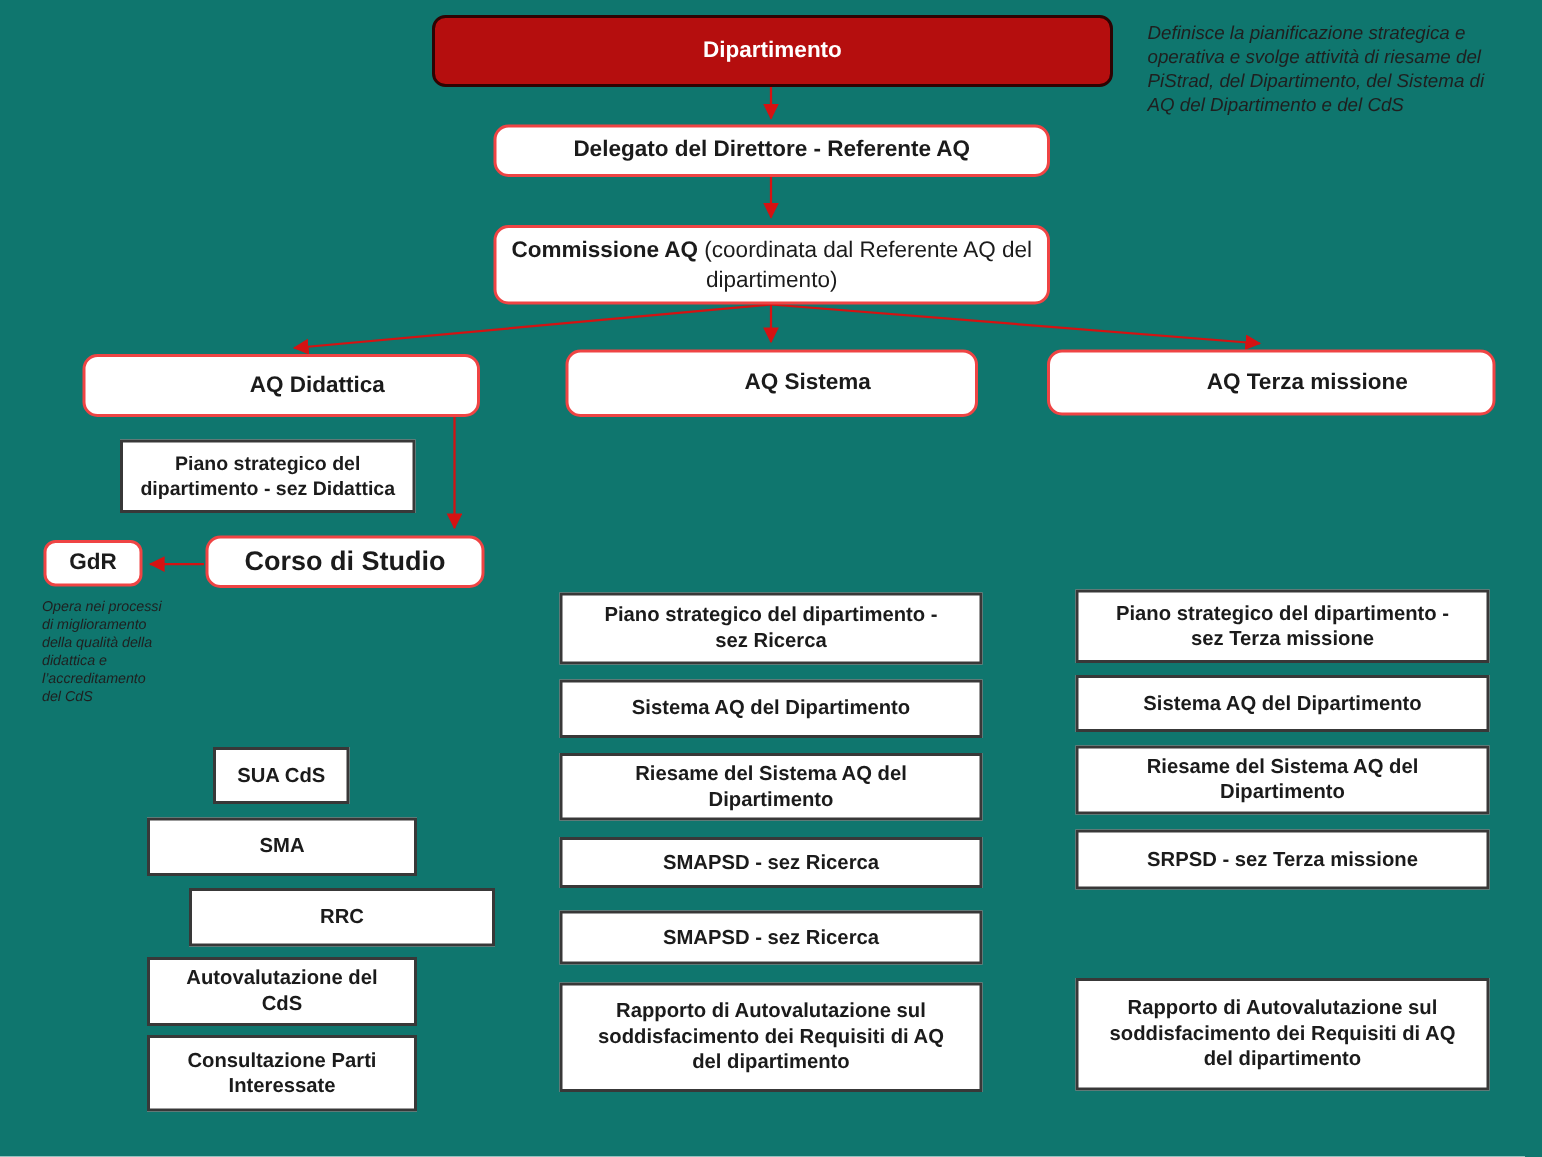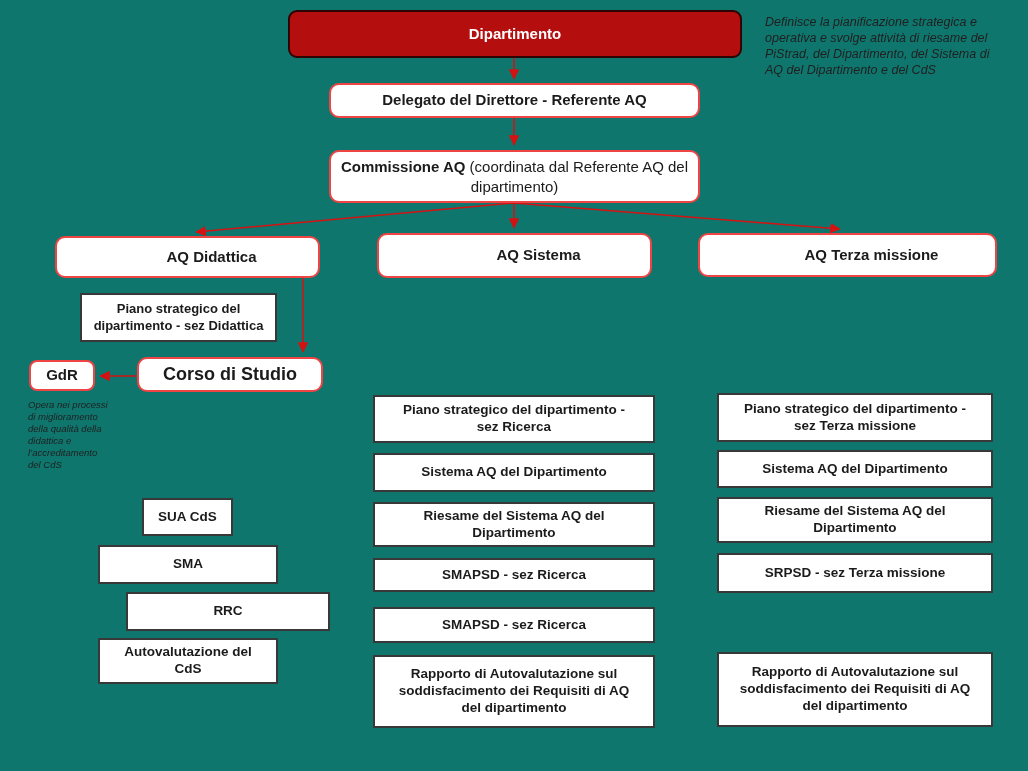--- a/index.html
+++ b/index.html
@@ -102,20 +102,22 @@
 didattica e
 l’accreditamento
 del CdS</div>
 
 
   <div class="box square" style="left:142px;top:498px;width:91px;height:38px;">SUA CdS</div>
   <div class="box square" style="left:98px;top:545px;width:180px;height:39px;">SMA</div>
   <div class="box square" style="left:98px;top:592px;width:204px;height:39px;margin-left:28px;">RRC</div>
   <div class="box square" style="left:98px;top:638px;width:180px;height:46px;">Autovalutazione del
 CdS</div>
+  <div class="box square" style="left:98px;top:690px;width:180px;height:51px;">Consultazione Parti
+Interessate</div>
 
   <div class="box square" style="left:373px;top:395px;width:282px;height:48px;">Piano strategico del dipartimento -
 sez Ricerca</div>
   <div class="box square" style="left:373px;top:453px;width:282px;height:39px;">Sistema AQ del Dipartimento</div>
   <div class="box square" style="left:373px;top:502px;width:282px;height:45px;">Riesame del Sistema AQ del
 Dipartimento</div>
   <div class="box square" style="left:373px;top:558px;width:282px;height:34px;">SMAPSD - sez Ricerca</div>
   <div class="box square" style="left:373px;top:607px;width:282px;height:36px;">SMAPSD - sez Ricerca</div>
   <div class="box square" style="left:373px;top:655px;width:282px;height:73px;">Rapporto di Autovalutazione sul
 soddisfacimento dei Requisiti di AQ

